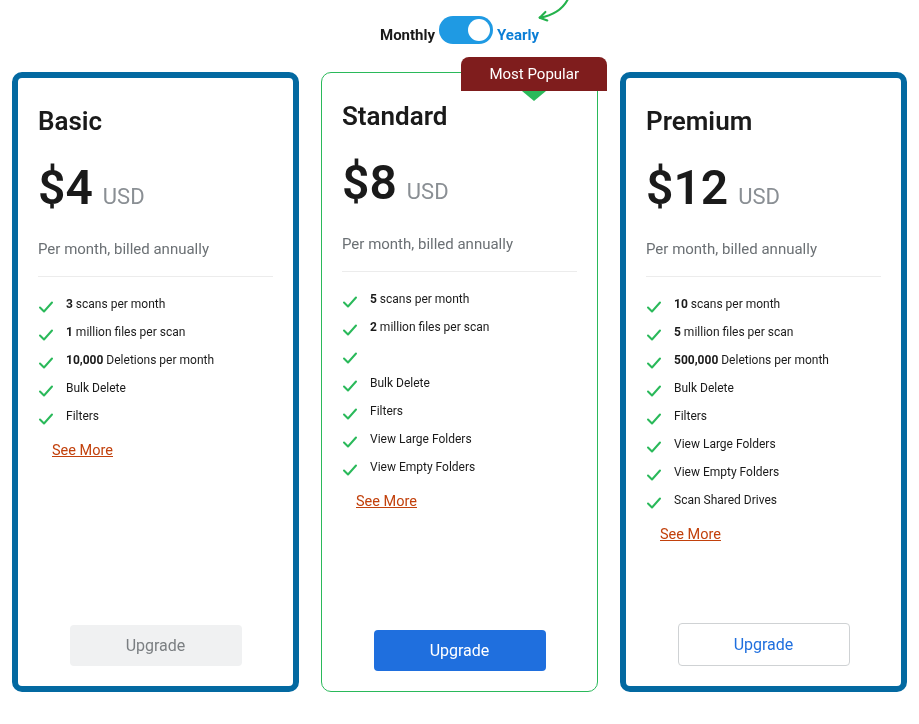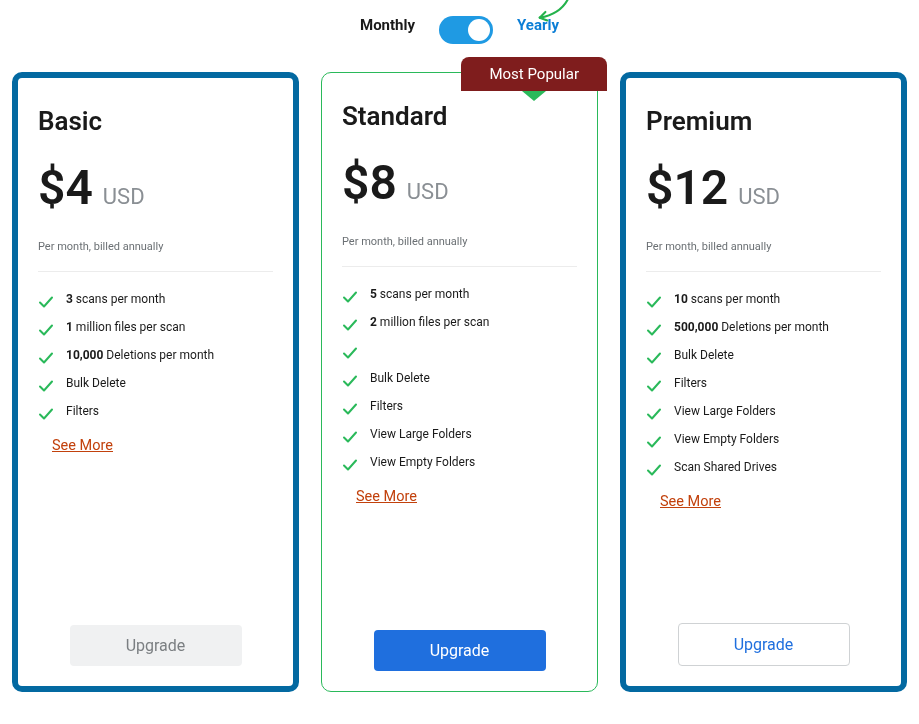--- a/index.html
+++ b/index.html
@@ -5,23 +5,23 @@
   * { box-sizing: border-box; margin: 0; padding: 0; }
   body {
     font-family: -apple-system, BlinkMacSystemFont, "Segoe UI", Roboto, "Helvetica Neue", Arial, sans-serif;
     background: #fff;
     width: 919px;
     padding: 0 12px 20px;
     color: #1a1a1a;
   }
   .toggle-row {
     display: flex;
-    align-items: flex-start;
+    align-items: flex-end;
     justify-content: center;
-    gap: 24px;
+    gap: 4px;
     padding: 16px 0 28px;
     position: relative;
   }
   .toggle-label { font-weight: 700; font-size: 15px; color: #1a1a1a; }
   .toggle-label.active { color: #0b7ed6; }
   .toggle {
     width: 54px; height: 28px; border-radius: 14px;
     background: #1f9ae3;
     position: relative;
     display: inline-block;
@@ -73,21 +73,21 @@
     transform: translateX(-50%);
     bottom: -10px;
     border-left: 12px solid transparent;
     border-right: 12px solid transparent;
     border-top: 10px solid #2ab95a;
   }
   .plan-title { font-size: 26px; font-weight: 600; margin-bottom: 28px; }
   .price-row { display: flex; align-items: baseline; gap: 10px; margin-bottom: 28px; }
   .price { font-size: 48px; font-weight: 600; line-height: 1; }
   .currency-code { font-size: 22px; color: #8a8f94; font-weight: 400; margin-top: 8px; }
-  .billing-note { color: #6b7074; font-size: 11px; margin-bottom: 18px; }
+  .billing-note { color: #6b7074; font-size: 15px; margin-bottom: 18px; }
   .divider { border: none; border-top: 1px solid #ececec; margin-bottom: 20px; }
   .features { list-style: none; display: flex; flex-direction: column; gap: 10px; font-size: 12px; }
   .features li { display: flex; align-items: flex-start; gap: 12px; }
   .check { color: #2ab95a; flex-shrink: 0; margin-top: 2px; }
   .feat-text b { font-weight: 700; }
   .see-more {
     color: #c2410c; font-size: 14.5px; text-decoration: underline;
     margin-top: 15px; margin-left: 14px; cursor: pointer; display: inline-block;
   }
   .card-footer { margin-top: auto; display: flex; justify-content: center; padding-top: 20px; }
@@ -229,20 +229,26 @@
         <li>
           <svg class="check" width="16" height="16" viewBox="0 0 16 16">
             <path d="M2 8.5 L6 12.5 L14 3.5" stroke="currentColor" stroke-width="2" fill="none" stroke-linecap="round" stroke-linejoin="round"></path>
           </svg>
           <span class="feat-text"><b>10</b><span> scans per month</span></span>
         </li>
         <li>
           <svg class="check" width="16" height="16" viewBox="0 0 16 16">
             <path d="M2 8.5 L6 12.5 L14 3.5" stroke="currentColor" stroke-width="2" fill="none" stroke-linecap="round" stroke-linejoin="round"></path>
           </svg>
+          <span class="feat-text"><b>5</b><span> million files per scan</span></span>
+        </li>
+        <li>
+          <svg class="check" width="16" height="16" viewBox="0 0 16 16">
+            <path d="M2 8.5 L6 12.5 L14 3.5" stroke="currentColor" stroke-width="2" fill="none" stroke-linecap="round" stroke-linejoin="round"></path>
+          </svg>
           <span class="feat-text"><b>500,000</b><span> Deletions per month</span></span>
         </li>
         <li>
           <svg class="check" width="16" height="16" viewBox="0 0 16 16">
             <path d="M2 8.5 L6 12.5 L14 3.5" stroke="currentColor" stroke-width="2" fill="none" stroke-linecap="round" stroke-linejoin="round"></path>
           </svg>
           <span class="feat-text"><span>Bulk Delete</span></span>
         </li>
         <li>
           <svg class="check" width="16" height="16" viewBox="0 0 16 16">

